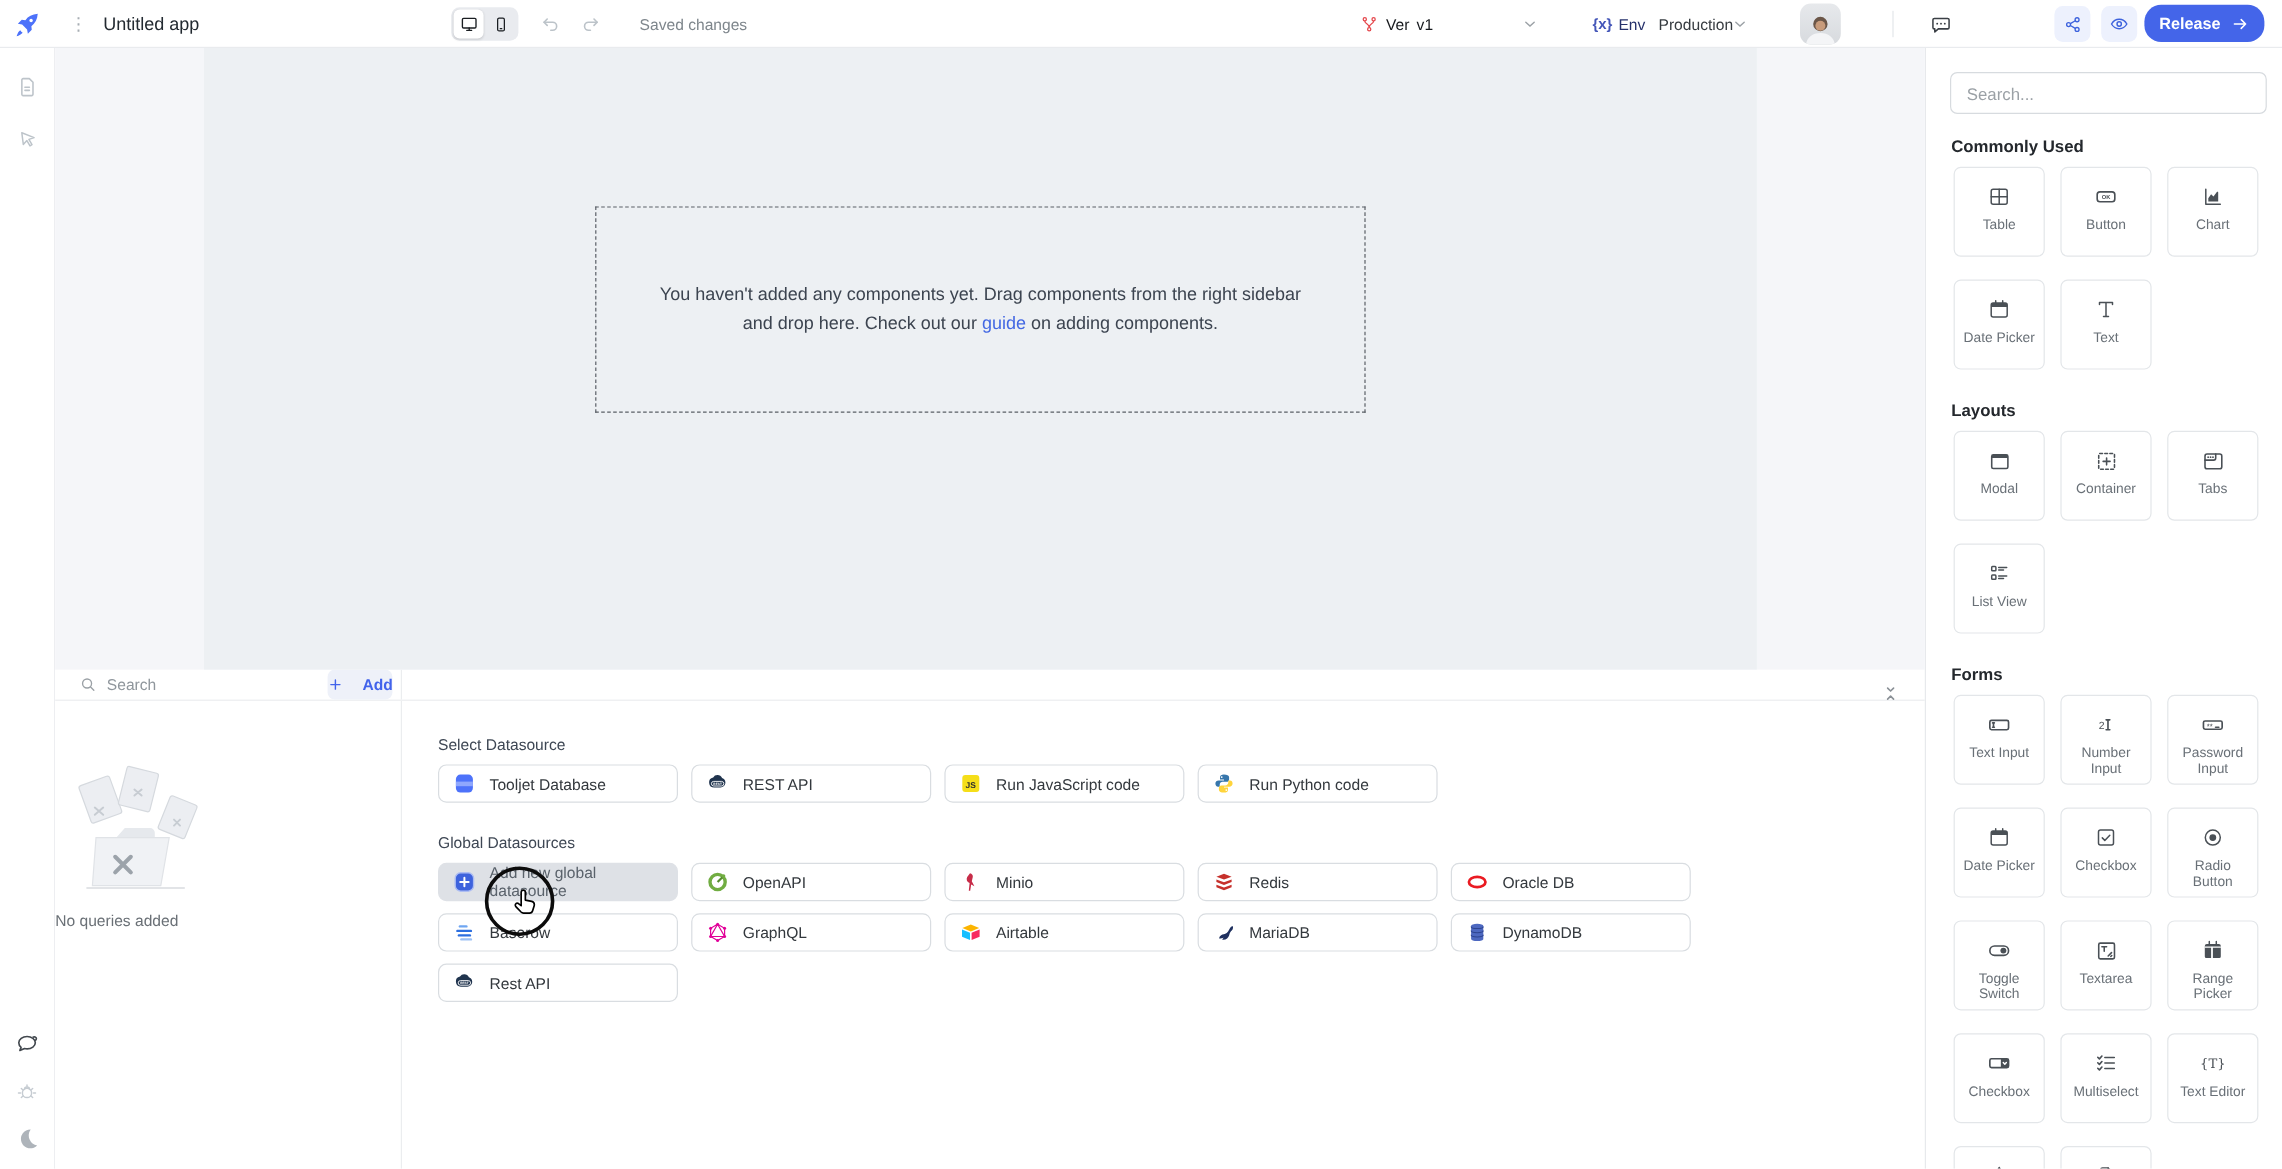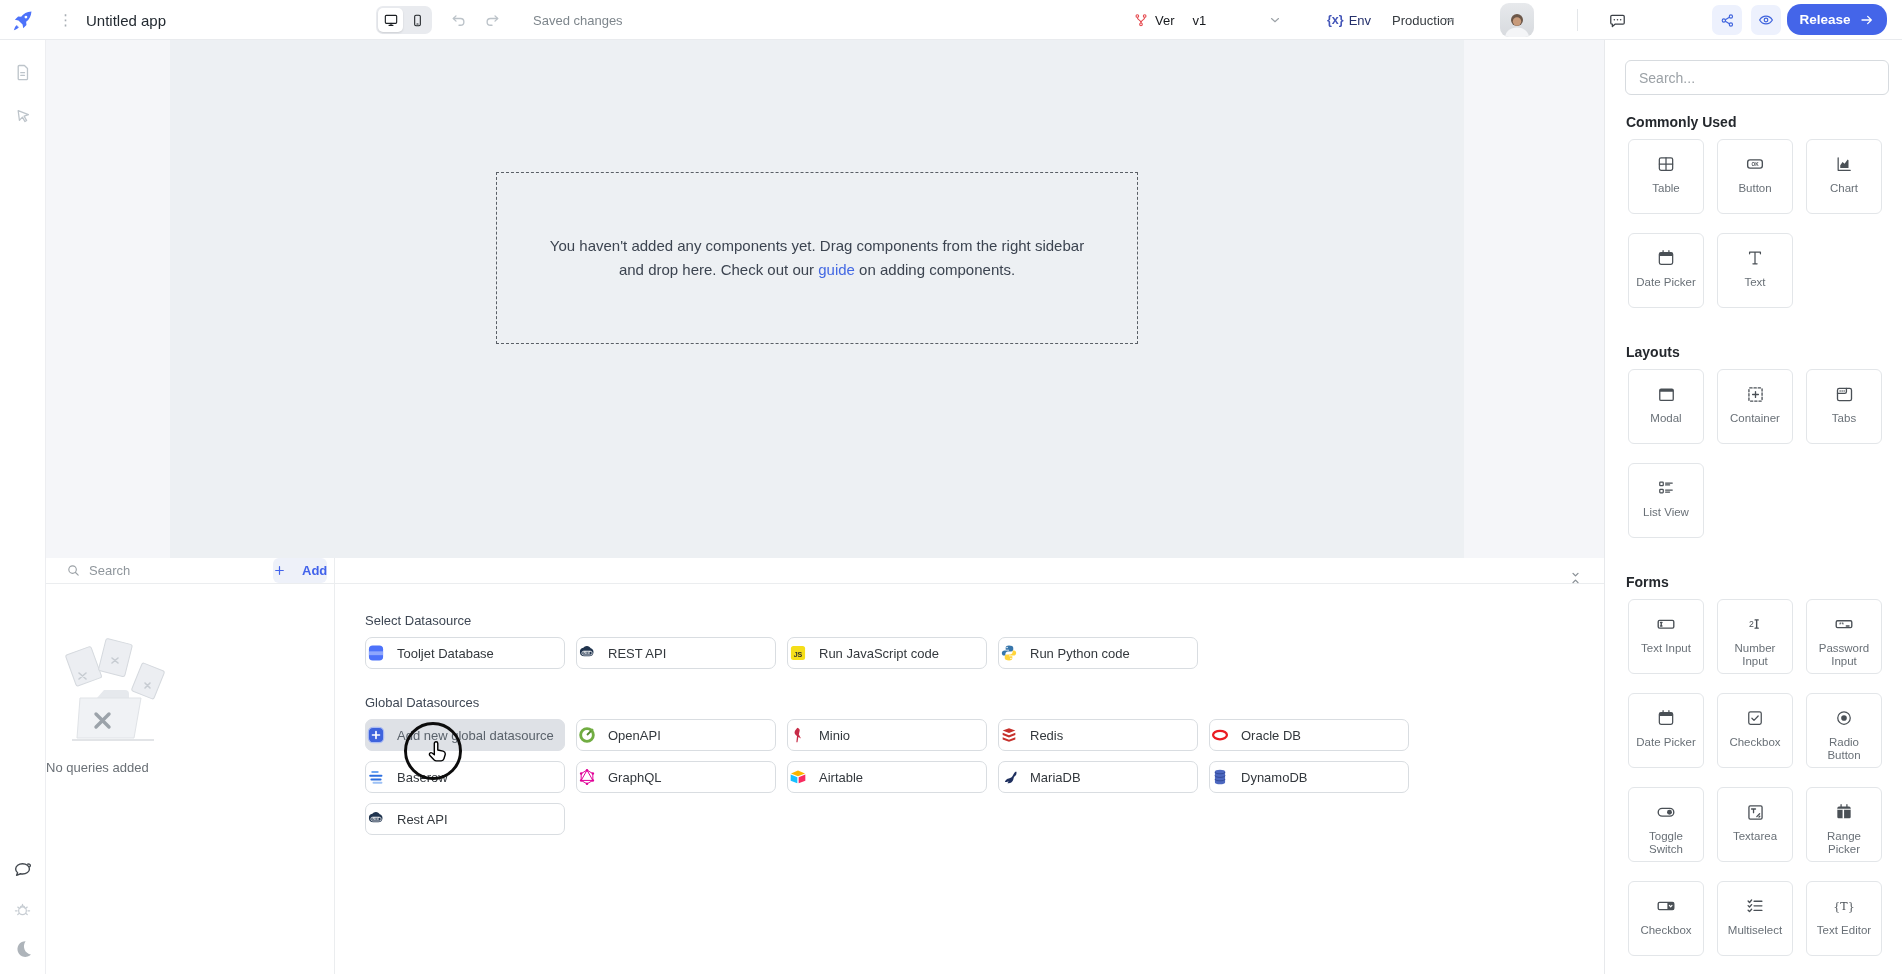--- a/index.html
+++ b/index.html
@@ -14,26 +14,26 @@
   .kebab { left:58px; color:#A8AEB4; font-size:15px; letter-spacing:1px; cursor:pointer; }
   .app-title { left:86px; font-size:15px; color:#232A31; }
   .device-toggle { left:376px; height:28px; top:6px; background:#E9EBEF; border-radius:7px; padding:2px; display:flex; gap:2px; }
   .seg { width:25px; height:24px; border-radius:5px; display:flex; align-items:center; justify-content:center; cursor:pointer; }
   .seg.active { background:#fff; box-shadow:0 1px 2px rgba(0,0,0,.12); }
   .undo { left:450px; } .redo { left:483px; }
   .histbtn { cursor:pointer; }
   .saved { left:533px; font-size:13px; color:#7E868C; }
   .ver-group { left:1133px; gap:6px; cursor:pointer; }
   .ver-label { font-size:13px; color:#16191D; }
-  .ver-value { font-size:13px; color:#16191D; margin-left:12px; }
+  .ver-value { font-size:13px; color:#16191D; margin-left:0; }
   .ver-chevron { left:1268px; cursor:pointer; }
   .env-group { left:1327px; gap:5px; cursor:pointer; }
   .env-prefix { font-size:12.5px; font-weight:700; color:#4456B8; }
   .env-label { font-size:13px; color:#25306B; }
-  .env-value { font-size:13px; color:#363B40; margin-left:16px; }
+  .env-value { font-size:13px; color:#363B40; margin-left:6px; }
   .env-chevron { left:1443px; cursor:pointer; }
   .avatar { left:1500px; top:3px; height:34px; width:34px; border-radius:9px; overflow:hidden;
     background:linear-gradient(180deg,#E7E9EC 0%, #D7DADE 100%); cursor:pointer; display:flex; align-items:flex-end; justify-content:center; }
   .tb-divider { left:1577px; top:9px; height:22px; width:1px; background:#E3E6E9; }
   .chat-top { left:1608px; cursor:pointer; }
   .iconbtn { width:30px; height:30px; top:5px; border-radius:7px; background:#EDF1FD; display:flex; align-items:center; justify-content:center; cursor:pointer; }
   .share-btn { left:1712px; } .eye-btn { left:1751px; }
   .release-btn { left:1787px; top:4px; height:31px; width:100px; border-radius:14px; background:#4465E9; color:#fff;
     display:flex; align-items:center; justify-content:center; gap:8px; font-size:13.5px; font-weight:600; cursor:pointer; border:none; }
 
@@ -66,32 +66,32 @@
   .collapse-icon { position:absolute; right:20px; top:10px; cursor:pointer; }
   .qp-body { flex:1; display:flex; }
   .qp-left { width:289px; border-right:1px solid #EBEDEF; display:flex; flex-direction:column; align-items:flex-start; padding-top:52px; }
   .no-queries { margin-top:8px; font-size:13px; color:#6A7076; }
   .qp-right { flex:1; padding:29px 0 0 30px; }
   .ds-section-label { font-size:13px; color:#3E4754; margin-bottom:9px; }
   .ds-row, .ds-grid { display:flex; flex-wrap:wrap; gap:10px 11px; max-width:1060px; }
   .ds-gap { height:26px; }
   .ds-btn { width:200px; height:32px; border:1px solid #D9DDE1; border-radius:7px; background:#fff; display:flex; align-items:center;
     gap:11px; padding:0 0; font-size:13px; color:#33383D; cursor:pointer; }
-  .ds-btn .ds-ic { width:20px; height:20px; flex:none; }
+  .ds-btn .ds-ic { width:20px; height:20px; flex:none;margin-left:11px; }
   .ds-btn.add { background:#DEE1E6; border-color:#DEE1E6; color:#5A626B; }
 
   
   .click-indicator { position:absolute; left:404px; top:722px; width:58px; height:58px; border:3.5px solid #0C0C0C; border-radius:50%; z-index:30; pointer-events:none; }
   .click-cursor { position:absolute; left:18px; top:14px; }
 
   
   .right-panel { width:298px; background:#fff; border-left:1px solid #E7E9EC; padding:20px 15px 0 20px; overflow:hidden; height:934px; }
   .widget-search { width:264px; height:35px; border:1px solid #D7DBDF; border-radius:6px; padding:0 13px; font-size:14px; color:#33383D; outline:none; }
   .widget-search::placeholder { color:#9BA1A6; }
-  .wsec { margin-top:36px; }
+  .wsec { margin-top:26px; }
   .wsec:first-of-type { margin-top:19px; }
   .wsec-title { font-size:14px; font-weight:700; color:#24282D; margin-bottom:9px; margin-left:1px; }
   .wgrid { display:grid; grid-template-columns:repeat(3,76px); gap:19px 13px; margin-left:3px; }
   .wcard { width:76px; height:75px; background:#fff; border:1px solid #E3E6E9; border-radius:6px; display:flex; flex-direction:column;
     align-items:center; padding-top:13px; cursor:grab; }
   .wicon { height:22px; display:flex; align-items:center; justify-content:center; }
   .wicon svg { stroke:#4A5056; fill:none; stroke-width:1.5; stroke-linecap:round; stroke-linejoin:round; }
   .wicon svg .fl { fill:#4A5056; stroke:none; }
   .wicon svg .wh { stroke:#fff; }
   .wlabel { margin-top:7px; font-size:11.5px; line-height:12.5px; color:#697077; text-align:center; padding:0 4px; }

